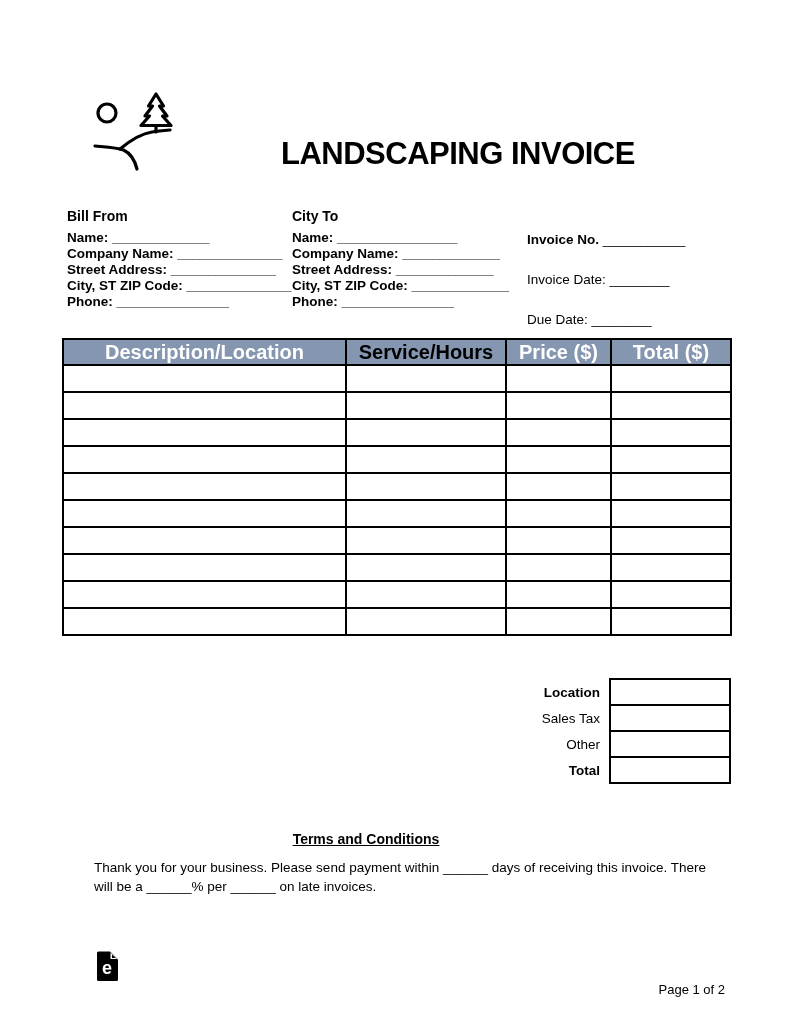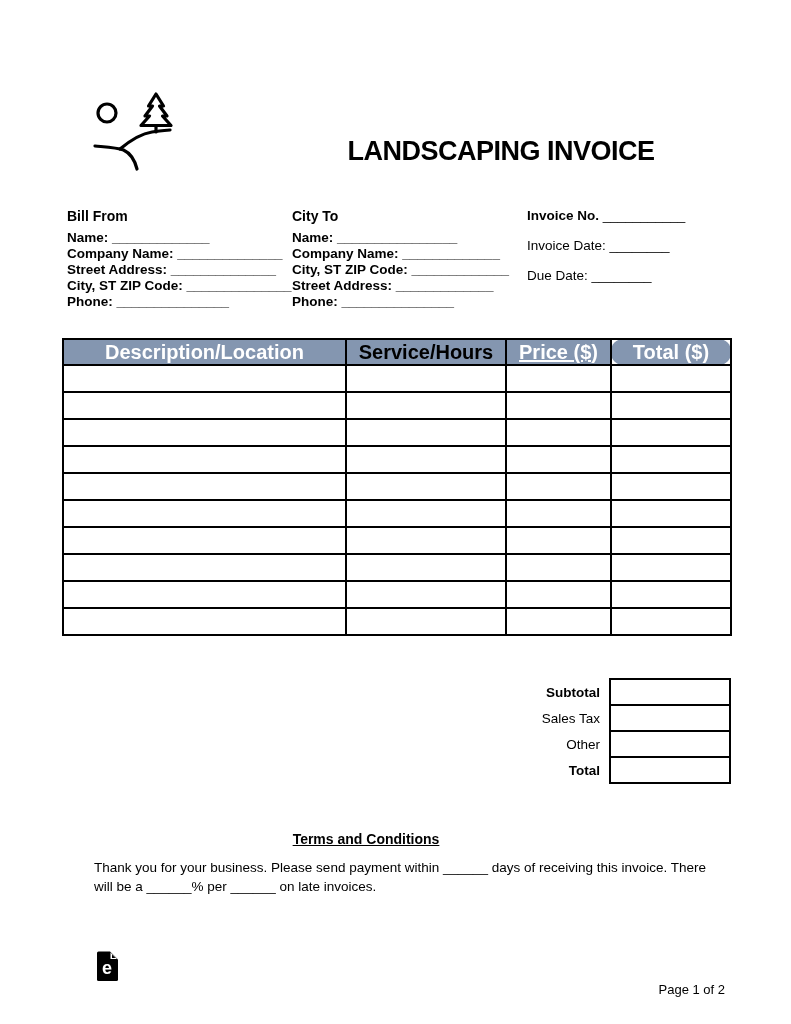--- a/index.html
+++ b/index.html
@@ -12,30 +12,30 @@
     font-family: "Liberation Sans", sans-serif;
     color: #000000;
     overflow: hidden;
   }
 
   
   .logo { position: absolute; left: 90px; top: 86px; }
   .title {
     position: absolute;
     left: 281px; top: 136px; width: 440px;
-    font-size: 27px; font-weight: bold; letter-spacing: -0.5px;
-    text-align: center; white-space: nowrap;
+    font-size: 31px; font-weight: bold; letter-spacing: -0.5px;
+    white-space: nowrap;
     font-family: "Liberation Sans", sans-serif;
   }
 
   
   .info-block { position: absolute; top: 208px; font-size: 13.5px; line-height: 15.9px; white-space: nowrap; }
   .info-heading { font-size: 14px; font-weight: bold; line-height: 16px; margin-bottom: 6px; }
   .field-line { white-space: nowrap; font-weight: bold; }
-  .meta-line { margin-bottom: 14px; white-space: nowrap; }
+  .meta-line { margin-bottom: 14px; white-space: nowrap; margin-top: 24px; }
   .bold { font-weight: bold; }
 
   
   .items-table {
     position: absolute; left: 62px; top: 338px;
     width: 668px; border-collapse: collapse; table-layout: fixed;
   }
   .items-table th {
     border: 2px solid #000000;
     height: 26px;
@@ -104,22 +104,22 @@
         <div class="field-line"><span>City, ST ZIP Code: </span><span>______________</span></div>
         <div class="field-line"><span>Phone: </span><span>_______________</span></div>
       </div>
   </div>
 
   <div class="info-block" style="left:292px">
     <div class="info-heading">City To</div>
     <div>
         <div class="field-line"><span>Name: </span><span>________________</span></div>
         <div class="field-line"><span>Company Name: </span><span>_____________</span></div>
+        <div class="field-line"><span>Street Address: </span><span>_____________</span></div>
         <div class="field-line"><span>City, ST ZIP Code: </span><span>_____________</span></div>
-        <div class="field-line"><span>Street Address: </span><span>_____________</span></div>
         <div class="field-line"><span>Phone: </span><span>_______________</span></div>
       </div>
   </div>
 
   <div class="info-block" style="left:527px">
     <div class="meta-line">
       <span class="bold">Invoice No.</span><span> ___________</span>
     </div>
     <div class="meta-line">
       <span>Invoice Date:</span><span> ________</span>
@@ -133,22 +133,22 @@
     <colgroup>
       <col style="width:283px">
         <col style="width:160px">
         <col style="width:105px">
         <col style="width:120px">
     </colgroup>
     <thead>
       <tr id="items-head">
           <th style="background: rgb(132, 150, 176); color: rgb(255, 255, 255);">Description/Location</th>
           <th style="background: rgb(132, 150, 176); color: #000000;">Service/Hours</th>
-          <th style="background: rgb(132, 150, 176); color: rgb(255, 255, 255); text-decoration: underline;">Price ($)</th>
-          <th style="background: rgb(132, 150, 176); color: rgb(255, 255, 255); border-radius: 12px;">Total ($)</th>
+          <th style="background: rgb(132, 150, 176); color: rgb(255, 255, 255);">Price ($)</th>
+          <th style="background: rgb(132, 150, 176); color: rgb(255, 255, 255);">Total ($)</th>
         </tr>
     </thead>
     <tbody id="items-body">
         <tr>
           <td></td>
           <td></td>
           <td></td>
           <td></td>
         </tr>
         <tr>
@@ -208,21 +208,21 @@
       </tbody>
   </table>
 
   <table class="summary-table">
     <colgroup>
         <col style="width:548px">
         <col style="width:120px">
       </colgroup>
     <tbody id="summary-body">
         <tr>
-          <td class="summary-label bold">Subtotal</td>
+          <td class="summary-label bold">Location</td>
           <td class="summary-value"></td>
         </tr>
         <tr>
           <td class="summary-label">Sales Tax</td>
           <td class="summary-value"></td>
         </tr>
         <tr>
           <td class="summary-label">Other</td>
           <td class="summary-value"></td>
         </tr>

